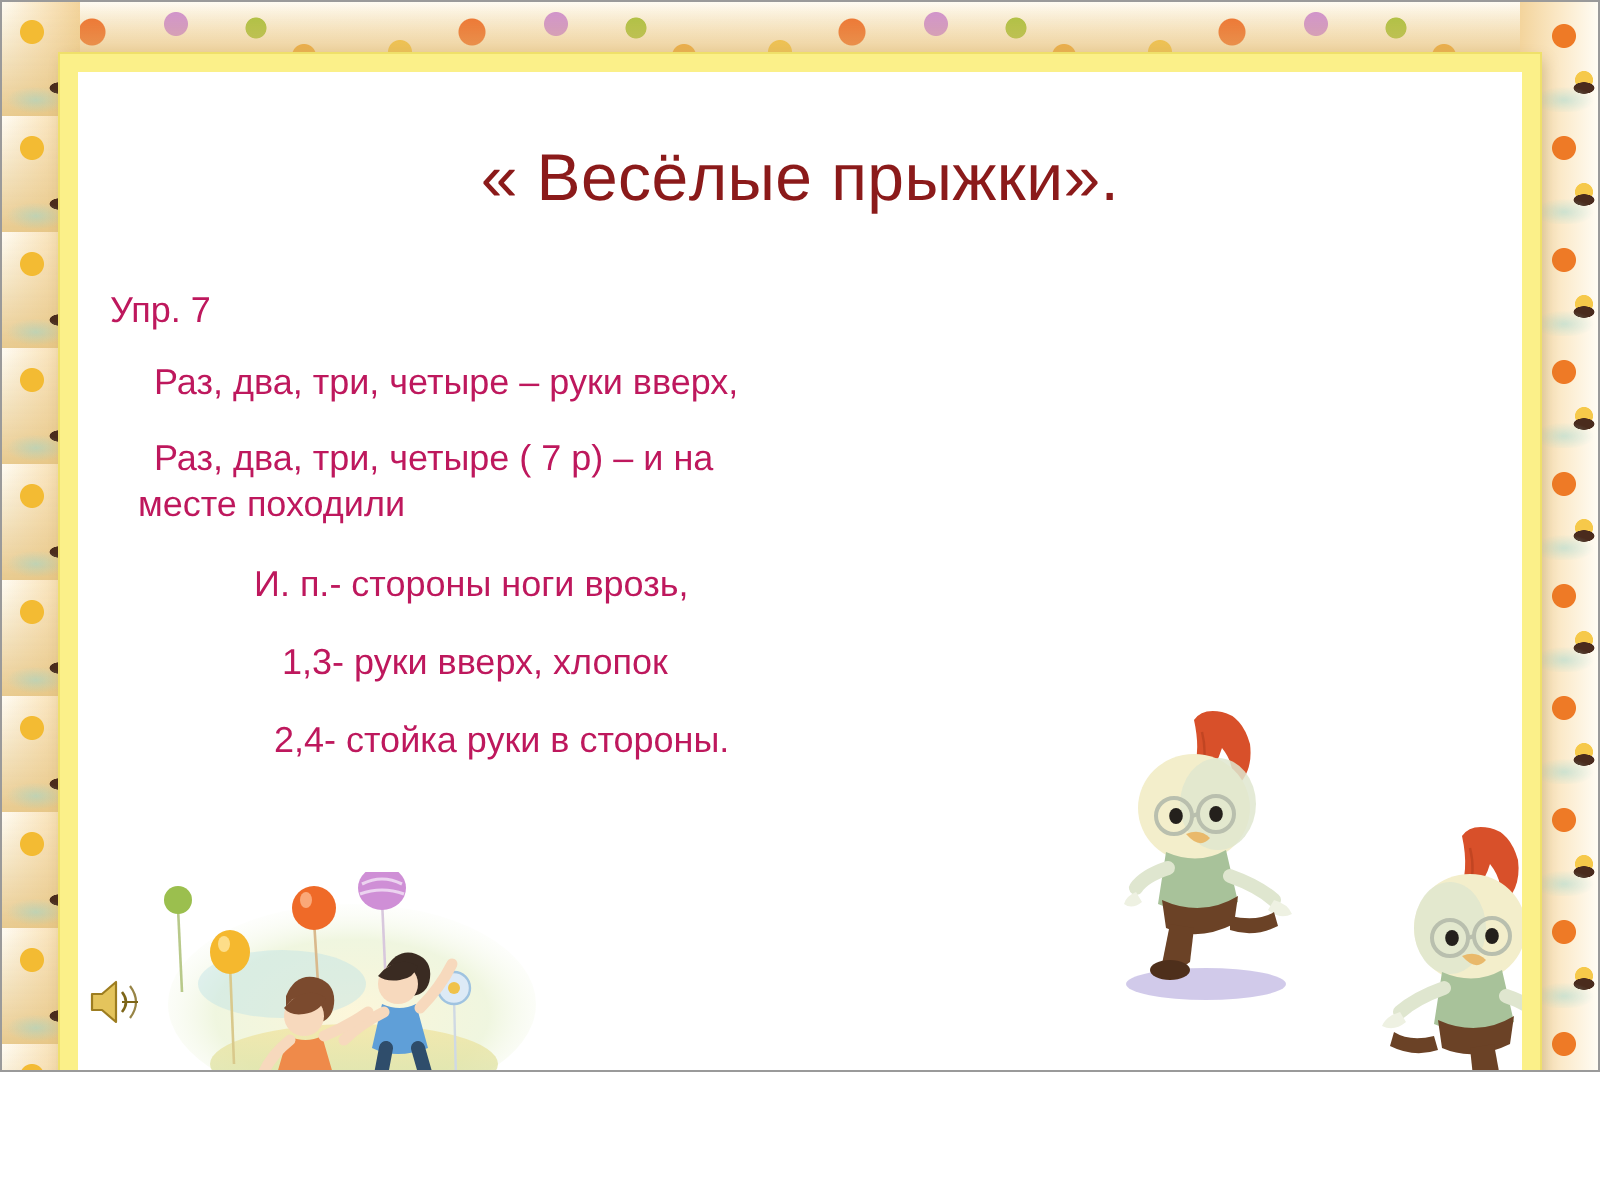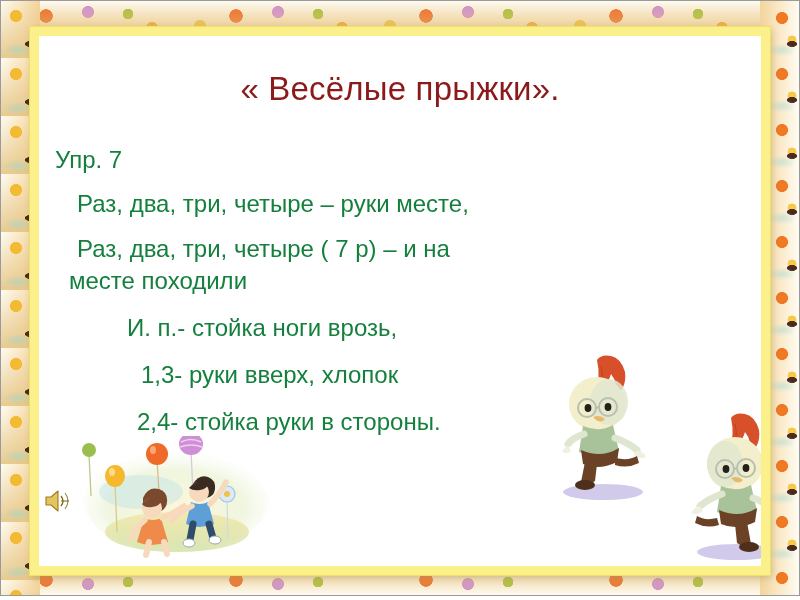--- a/index.html
+++ b/index.html
@@ -8,21 +8,21 @@
     padding: 0;
     background: #ffffff;
   }
   body {
     font-family: "Liberation Sans", sans-serif;
   }
 
   .slide {
     position: relative;
     width: 800px;
-    height: 596px;
+    height: 536px;
     overflow: hidden;
     background: #ffffff;
     box-sizing: border-box;
   }
 
   
   .border-layer {
     position: absolute;
     inset: 0;
     pointer-events: none;
@@ -134,22 +134,22 @@
     letter-spacing: .2px;
     white-space: nowrap;
   }
 
   
   .body-text {
     position: absolute;
     left: 16px;
     top: 108px;
     width: 520px;
-    color: #15803d;
-    font-size: 24px;
+    color: #be185d;
+    font-size: 18px;
     line-height: 1.30;
   }
   .line { white-space: pre-wrap; }
   .ind-0 { margin-left: 0px;   margin-top: 0px; }
   .ind-1 { margin-left: 22px;  margin-top: 13px; }
   .ind-1b{ margin-left: 14px;  margin-top: 0px; }
   .ind-2 { margin-left: 22px;  margin-top: 14px; }
   .ind-2b{ margin-left: 14px;  margin-top: 0px; }
   .ind-3 { margin-left: 72px;  margin-top: 16px; }
   .ind-4 { margin-left: 86px;  margin-top: 16px; }
@@ -197,24 +197,24 @@
     <div class="border-band band-left"></div>
     <div class="border-band band-right"></div>
   </div>
 
   <div class="yellow-frame">
 
     <div class="slide-title">« Весёлые прыжки».</div>
 
     <div class="body-text">
       <div class="line ind-0">Упр. 7</div>
-      <div class="line ind-1">Раз, два, три, четыре – руки месте,</div>
+      <div class="line ind-1">Раз, два, три, четыре – руки вверх,</div>
       <div class="line ind-2">Раз, два, три, четыре ( 7 р) – и на</div>
       <div class="line ind-2b">месте походили</div>
-      <div class="line ind-3">И. п.- стойка ноги врозь,</div>
+      <div class="line ind-3">И. п.- стороны ноги врозь,</div>
       <div class="line ind-4">1,3- руки вверх, хлопок</div>
       <div class="line ind-6">2,4- стойка руки в стороны.</div>
     </div>
 
     <div class="kids-art">
       <svg viewBox="0 0 190 122" xmlns="http://www.w3.org/2000/svg">
         <defs>
           <radialGradient id="gwash" cx="50%" cy="55%" r="62%">
             <stop offset="0%" stop-color="#fdf6d8" stop-opacity=".95"></stop>
             <stop offset="60%" stop-color="#e9f2d2" stop-opacity=".7"></stop>

